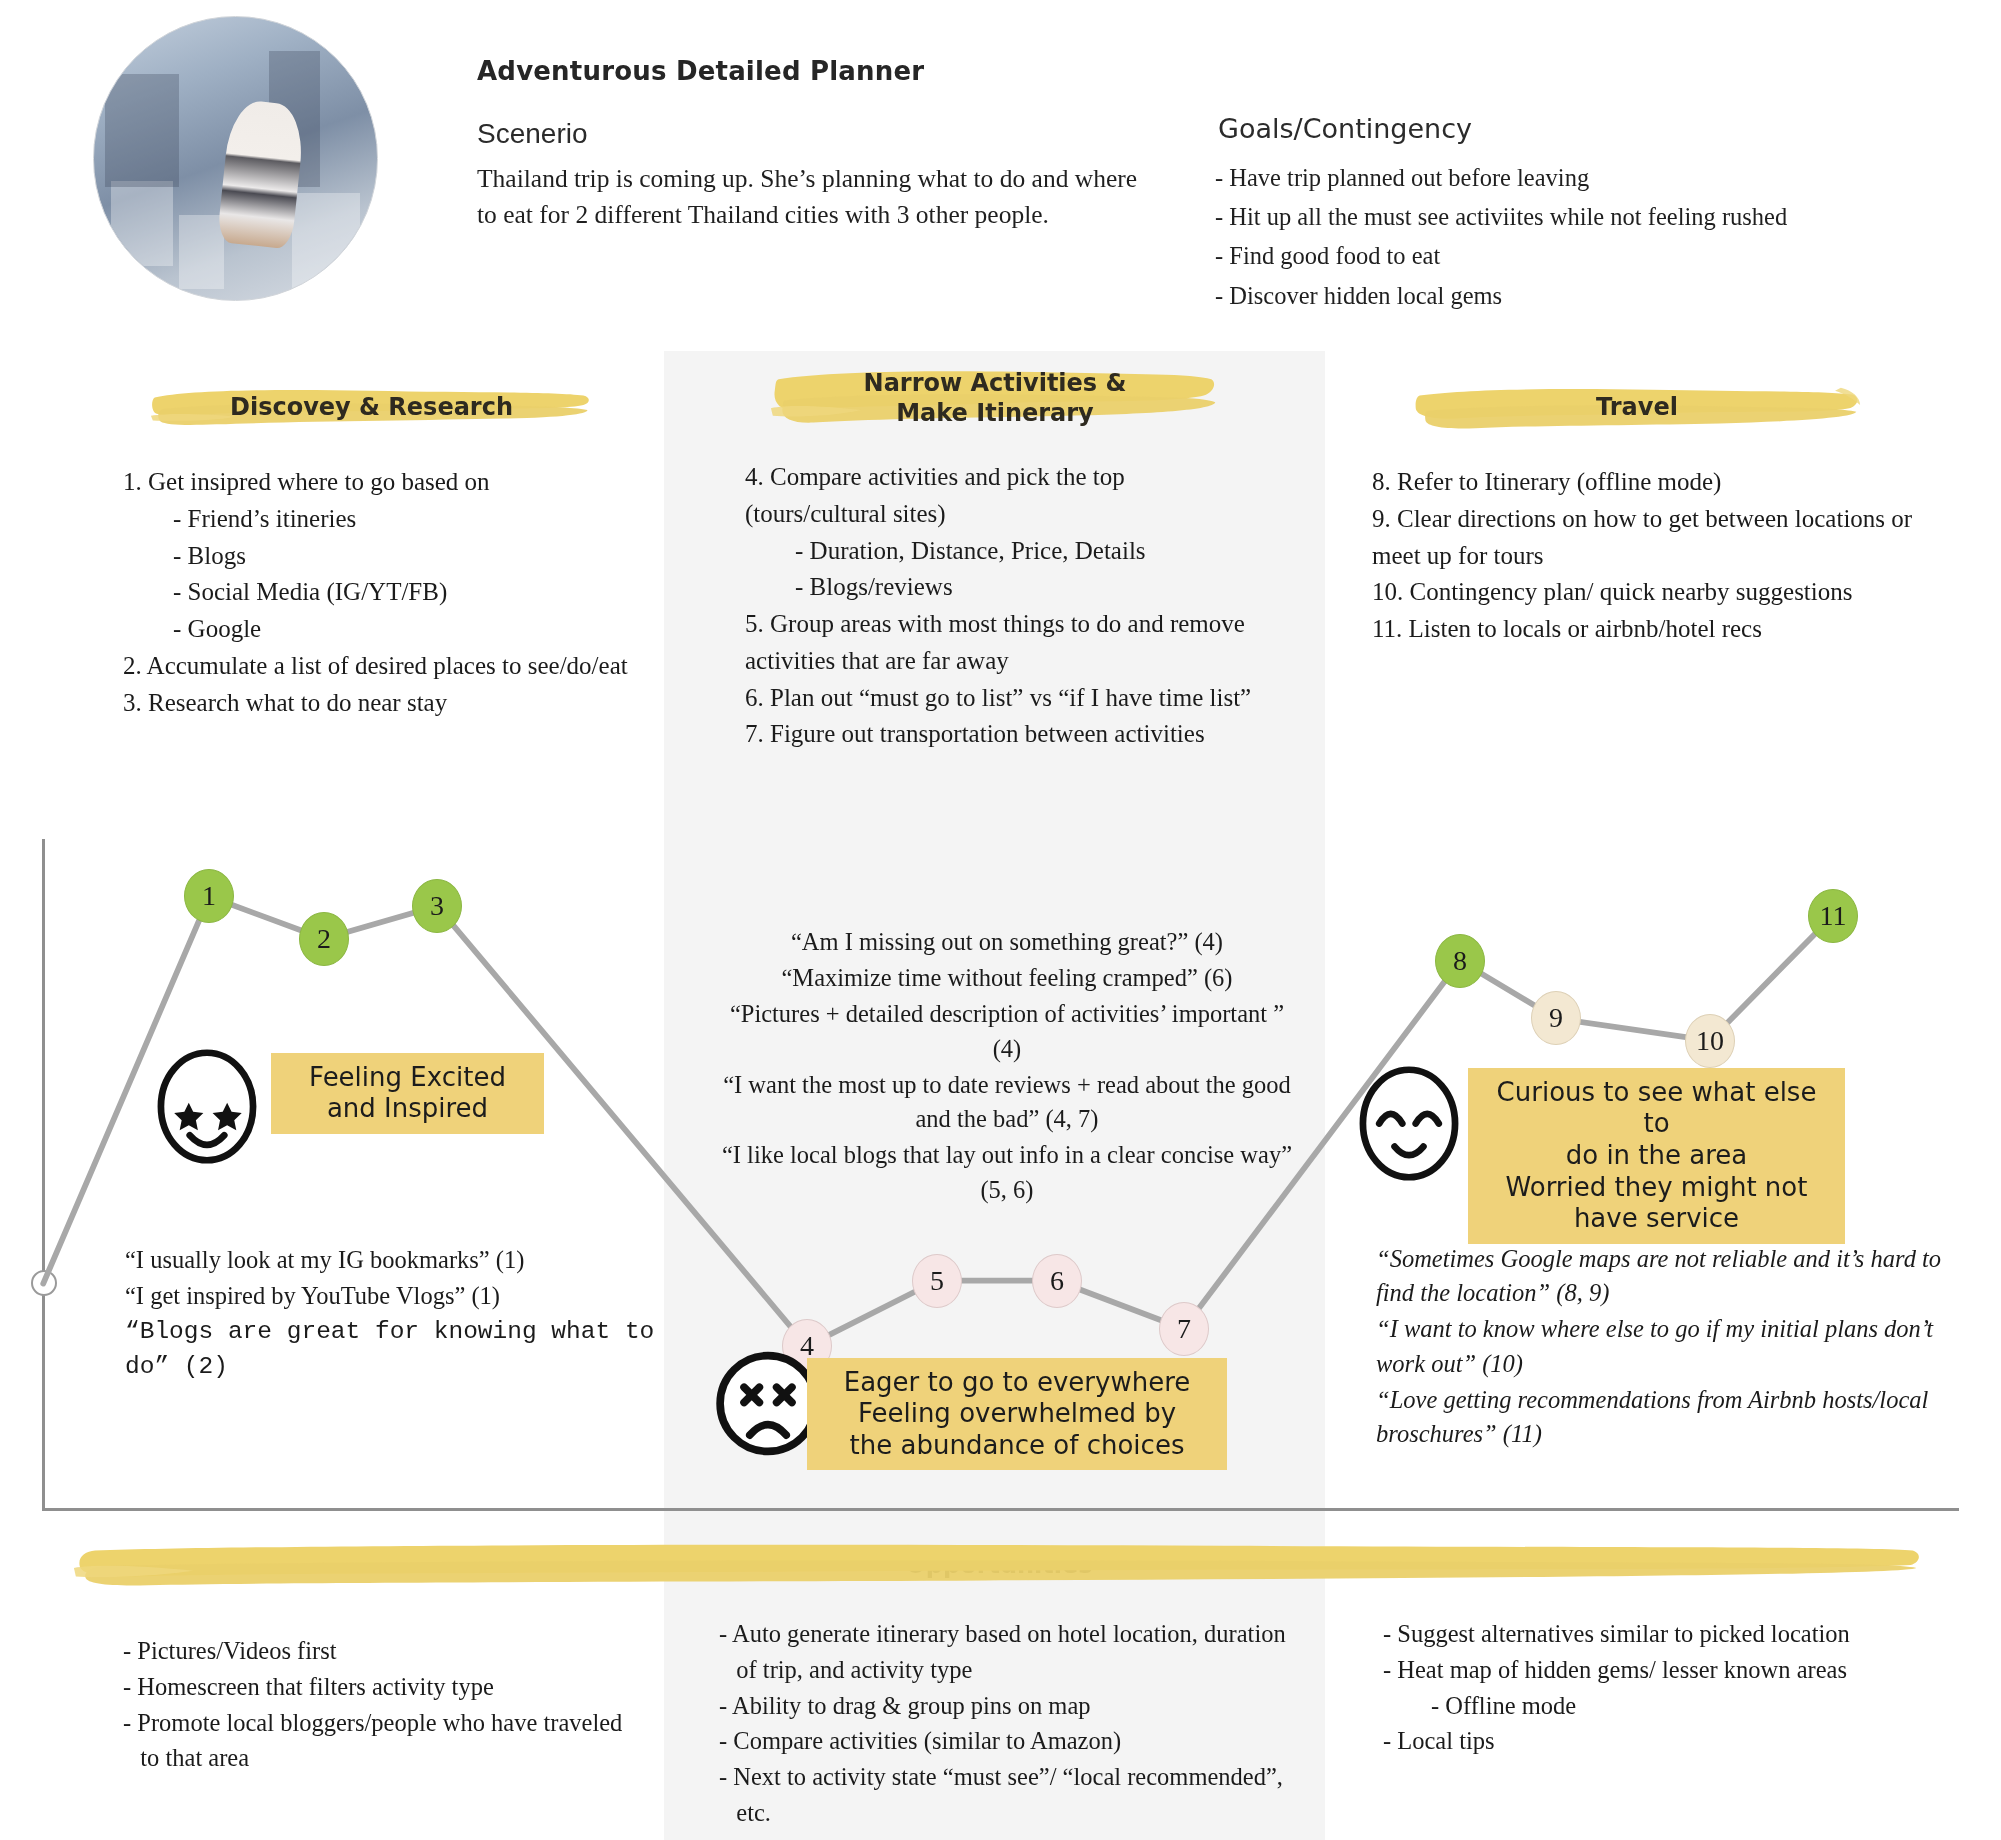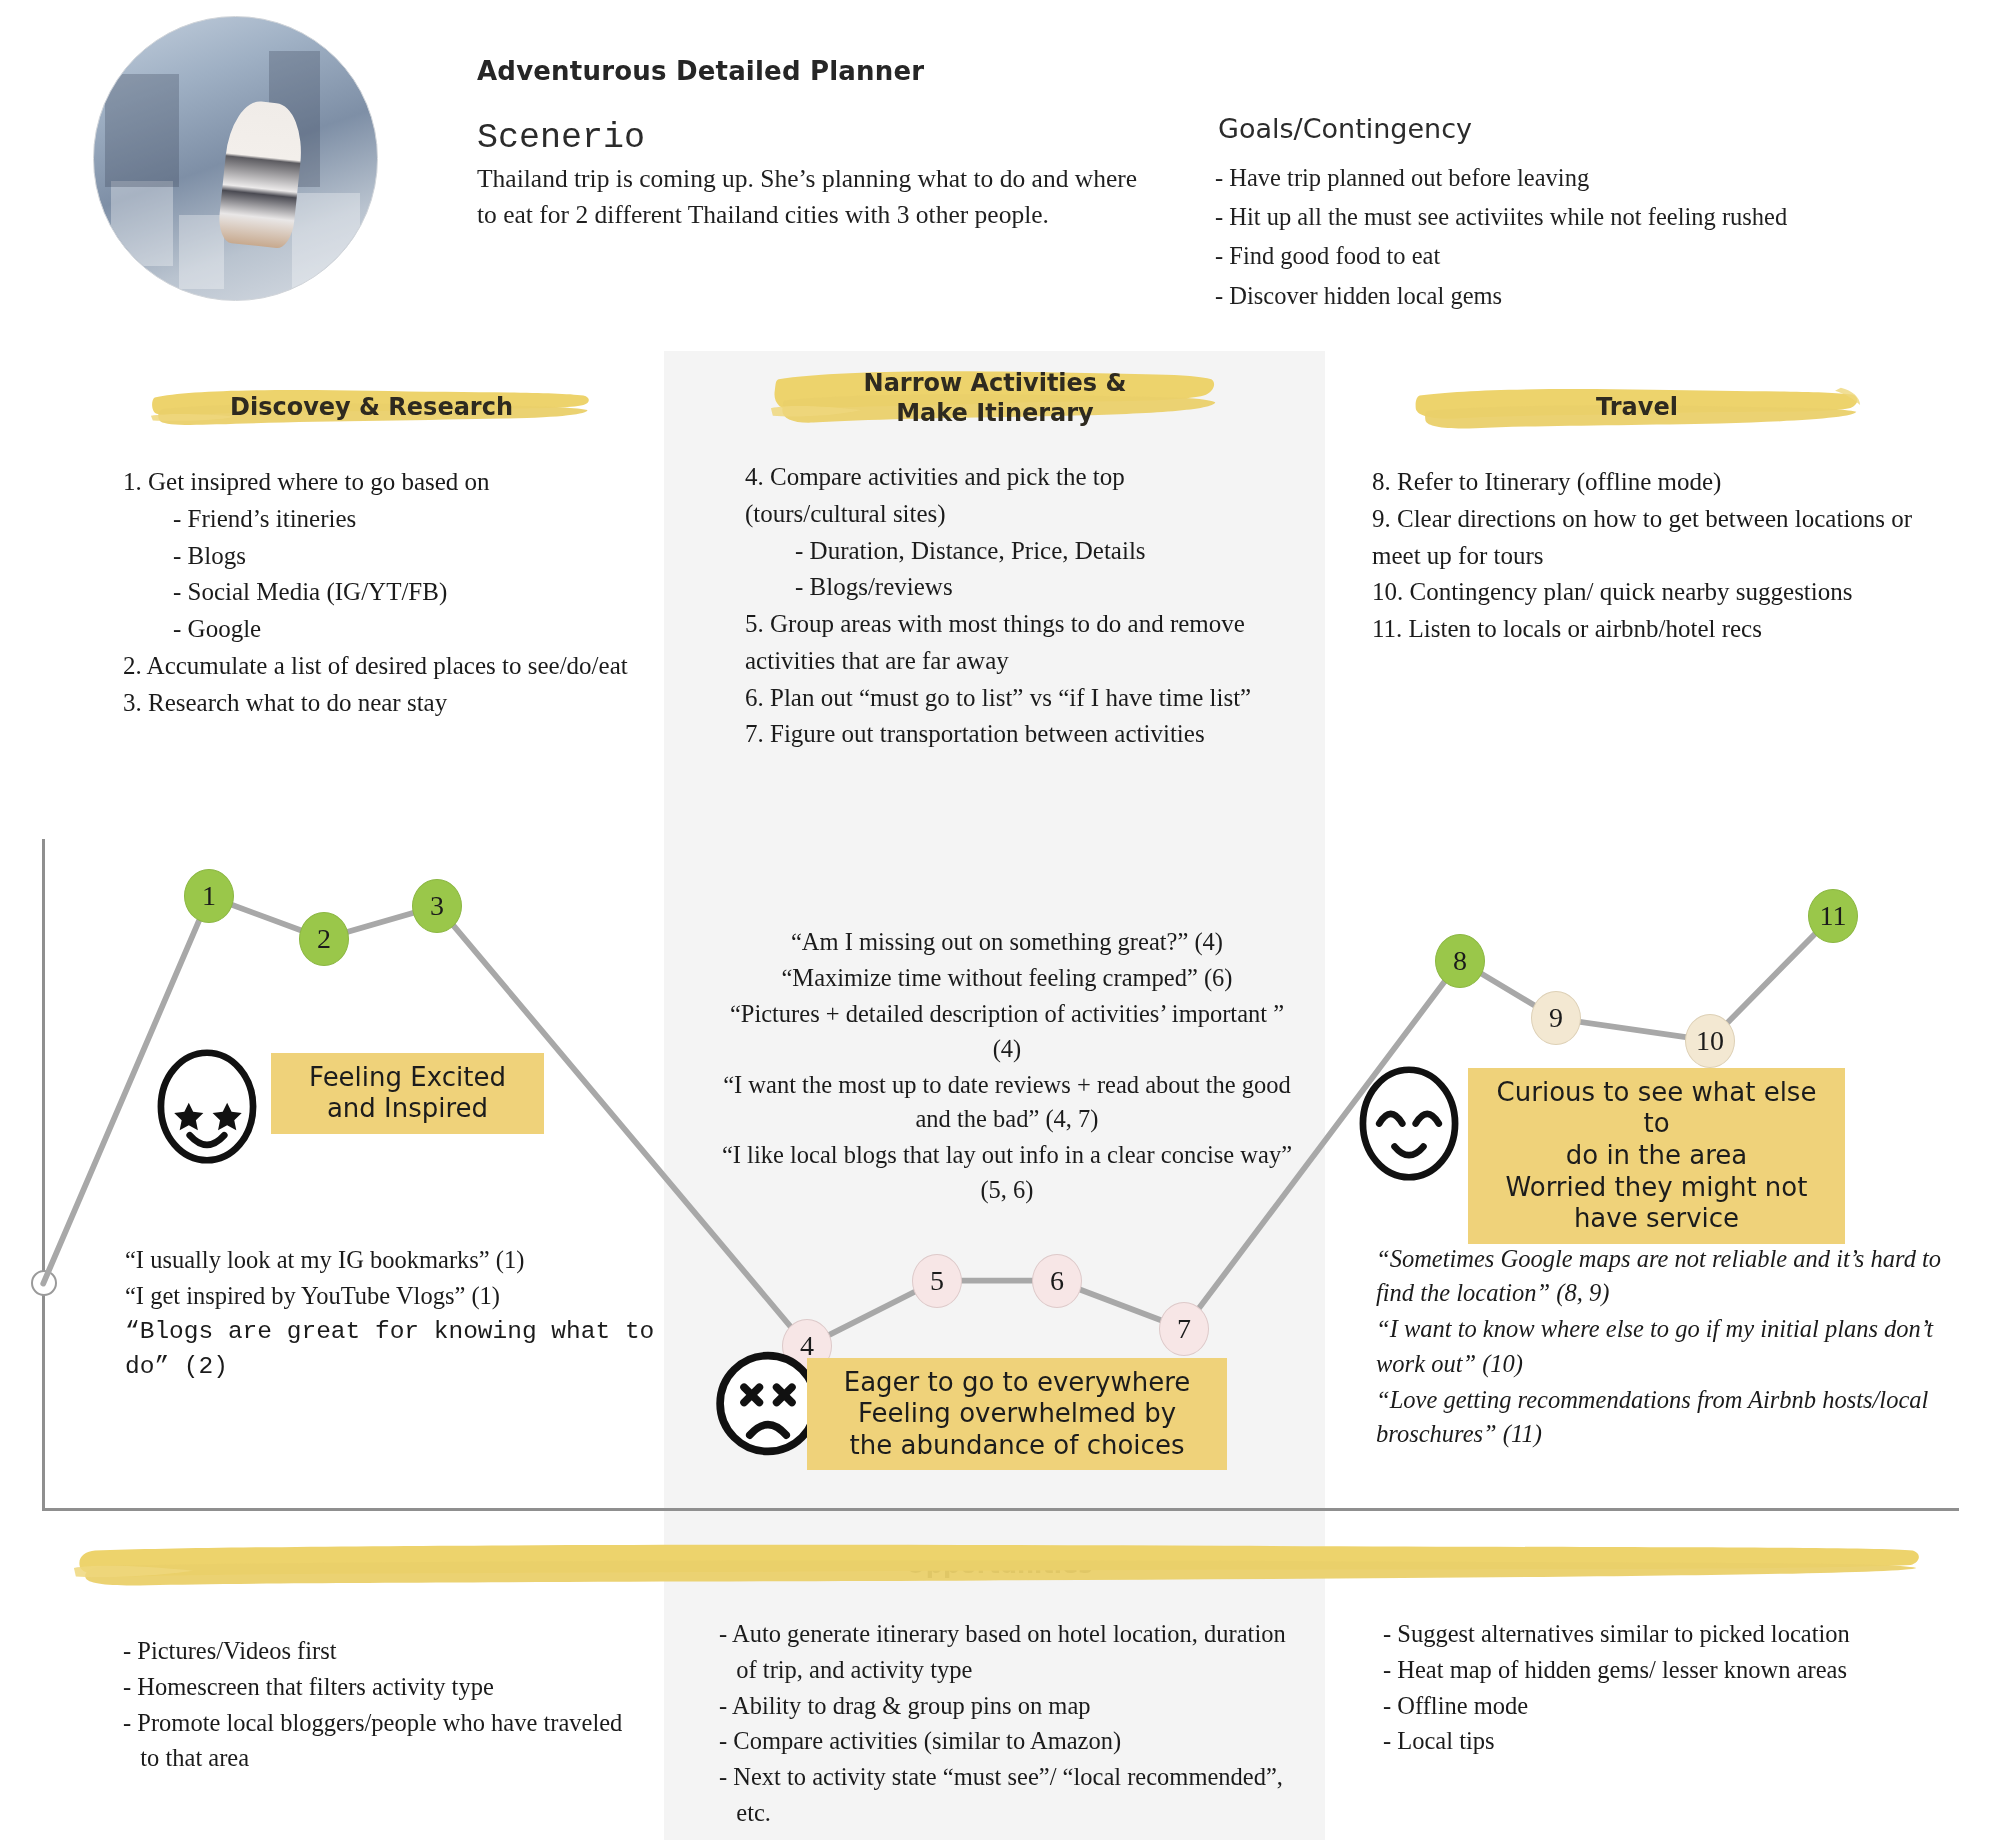--- a/index.html
+++ b/index.html
@@ -36,22 +36,22 @@
     transform:rotate(6deg);
   }
 
   #persona-title {
     position:absolute; left:477px; top:56px;
     font-family:"DejaVu Sans", sans-serif;
     font-weight:bold; font-size:26px; letter-spacing:0.2px; color:#262626;
   }
   #scenerio-heading {
     position:absolute; left:477px; top:118px;
-    font-family:Liberation Mono, monospace;
-    font-size:35px; color:#2b2b2b; font-weight:400;
+    font-family:Liberation Sans, sans-serif;
+    font-size:28px; color:#2b2b2b; font-weight:400;
   }
   #scenerio-body {
     position:absolute; left:477px; top:161px; width:663px;
     font-size:25.5px; line-height:1.42; color:#1f1f1f;
   }
   #goals-heading {
     position:absolute; left:1218px; top:113px;
     font-family:"DejaVu Sans", sans-serif;
     font-size:27px; color:#2b2b2b;
   }
@@ -310,16 +310,16 @@
   </div>
 <div class="opp-list" id="opp-mid">
     <div style="text-indent: -17.3px; padding-left: 17.3px;">- Auto generate itinerary based on hotel location, duration of trip, and activity type</div>
     <div style="text-indent: -17.3px; padding-left: 17.3px;">- Ability to drag &amp; group pins on map</div>
     <div style="text-indent: -17.3px; padding-left: 17.3px;">- Compare activities (similar to Amazon)</div>
     <div style="text-indent: -17.3px; padding-left: 17.3px;">- Next to activity state “must see”/ “local recommended”, etc.</div>
   </div>
 <div class="opp-list" id="opp-right">
     <div style="text-indent: -17.3px; padding-left: 17.3px;">- Suggest alternatives similar to picked location</div>
     <div style="text-indent: -17.3px; padding-left: 17.3px;">- Heat map of hidden gems/ lesser known areas</div>
-    <div style="text-indent: -17.3px; padding-left: 17.3px;">- Offline mode</div>
+    <div style="text-indent: -17.3px; padding-left: 17.3px; margin-left: 48px;">- Offline mode</div>
     <div style="text-indent: -17.3px; padding-left: 17.3px;">- Local tips</div>
   </div>
 
 
 </body></html>

